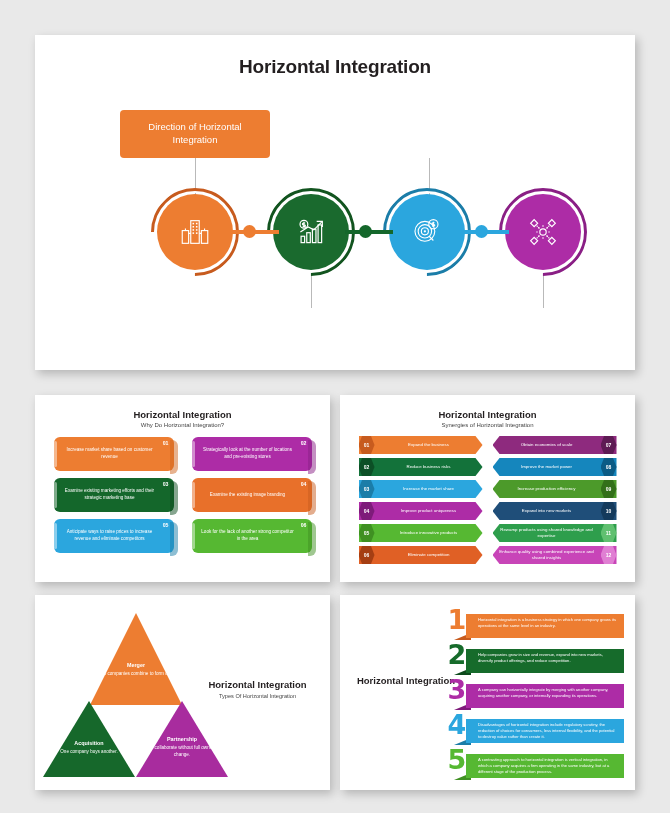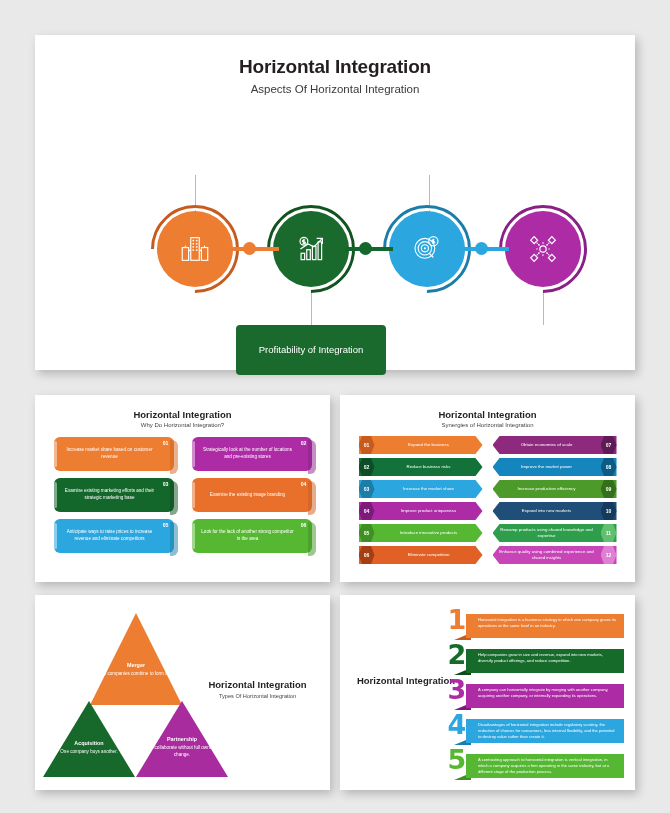--- a/index.html
+++ b/index.html
@@ -152,24 +152,26 @@
     clip-path: polygon(0 100%, 100% 0, 100% 100%);
   }
 </style>
 </head>
 <body>
 
 <div class="page">
 
   <div class="slide" id="slide-hero">
     <div class="hero-title">Horizontal Integration</div>
-    <div class="hero-sub">Aspects Of Horizontal Integration</div>
 
     <div class="hero-stage">
 
+      <div class="label-box" style="left:85px; top:32px; width:150px; height:48px; background:#ED7D31;">
+        <span>Direction of Horizontal Integration</span>
+      </div>
       <div class="connector" style="left:160px; top:80px; height:44px;"></div>
 
       <div class="connector" style="left:394px; top:80px; height:44px;"></div>
 
       <div class="bar-link" style="left:196px;top:152px;width:48px;background:#ED7D31;"></div>
       <div class="bar-link" style="left:310px;top:152px;width:48px;background:#14672B;"></div>
       <div class="bar-link" style="left:426px;top:152px;width:48px;background:#2BA6DE;"></div>
 
       <div class="ring" style="left:116px; top:110px;">
         <div class="arcband" style="border-color:#C75B1E #C75B1E transparent #C75B1E; transform:rotate(45deg);"></div>
@@ -235,23 +237,20 @@
           <path d="M24 16.5v-2M24 31.5v2M16.5 24h-2M31.5 24h2M18.8 18.8l-1.5-1.5M29.2 29.2l1.5 1.5M29.2 18.8l1.5-1.5M18.8 29.2l-1.5 1.5"></path>
           <rect x="8" y="8" width="7" height="7" transform="rotate(45 11.5 11.5)"></rect>
           <rect x="33" y="8" width="7" height="7" transform="rotate(45 36.5 11.5)"></rect>
           <rect x="8" y="33" width="7" height="7" transform="rotate(45 11.5 36.5)"></rect>
           <rect x="33" y="33" width="7" height="7" transform="rotate(45 36.5 36.5)"></rect>
           <path d="M15 15l4 4M33 15l-4 4M15 33l4-4M33 33l-4-4" stroke-dasharray="2 2"></path>
         </svg>
       </div>
 
       <div class="connector" style="left:276px; top:198px; height:32px;"></div>
-      <div class="label-box" style="left:201px; top:230px; width:150px; height:50px; background:#1A6A2E;">
-        <span>Profitability of Integration</span>
-      </div>
 
       <div class="connector" style="left:508px; top:198px; height:32px;"></div>
     </div>
   </div>
 
   <div class="slide" id="slide-why">
     <div class="sm-title">Horizontal Integration</div>
     <div class="sm-sub">Why Do Horizontal Integration?</div>
     <div class="why-grid">
 

